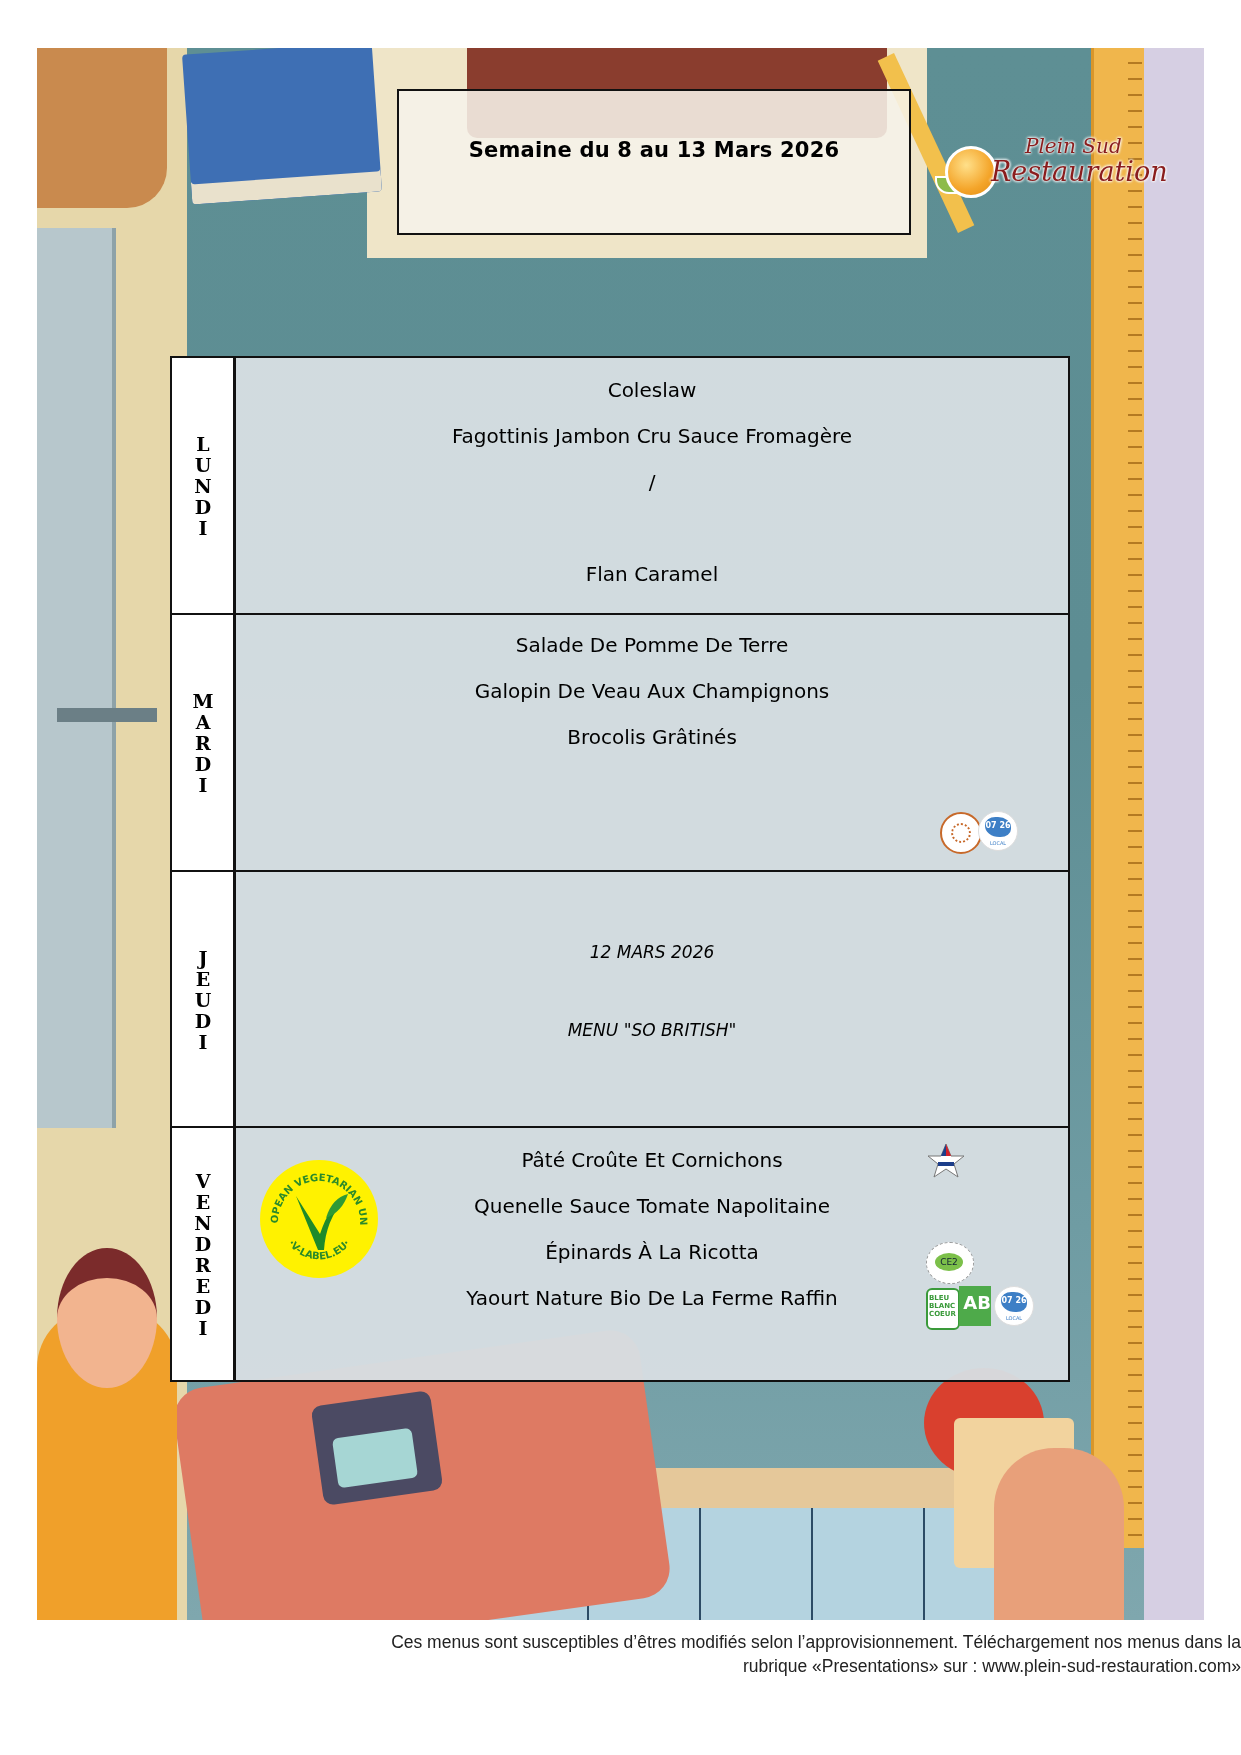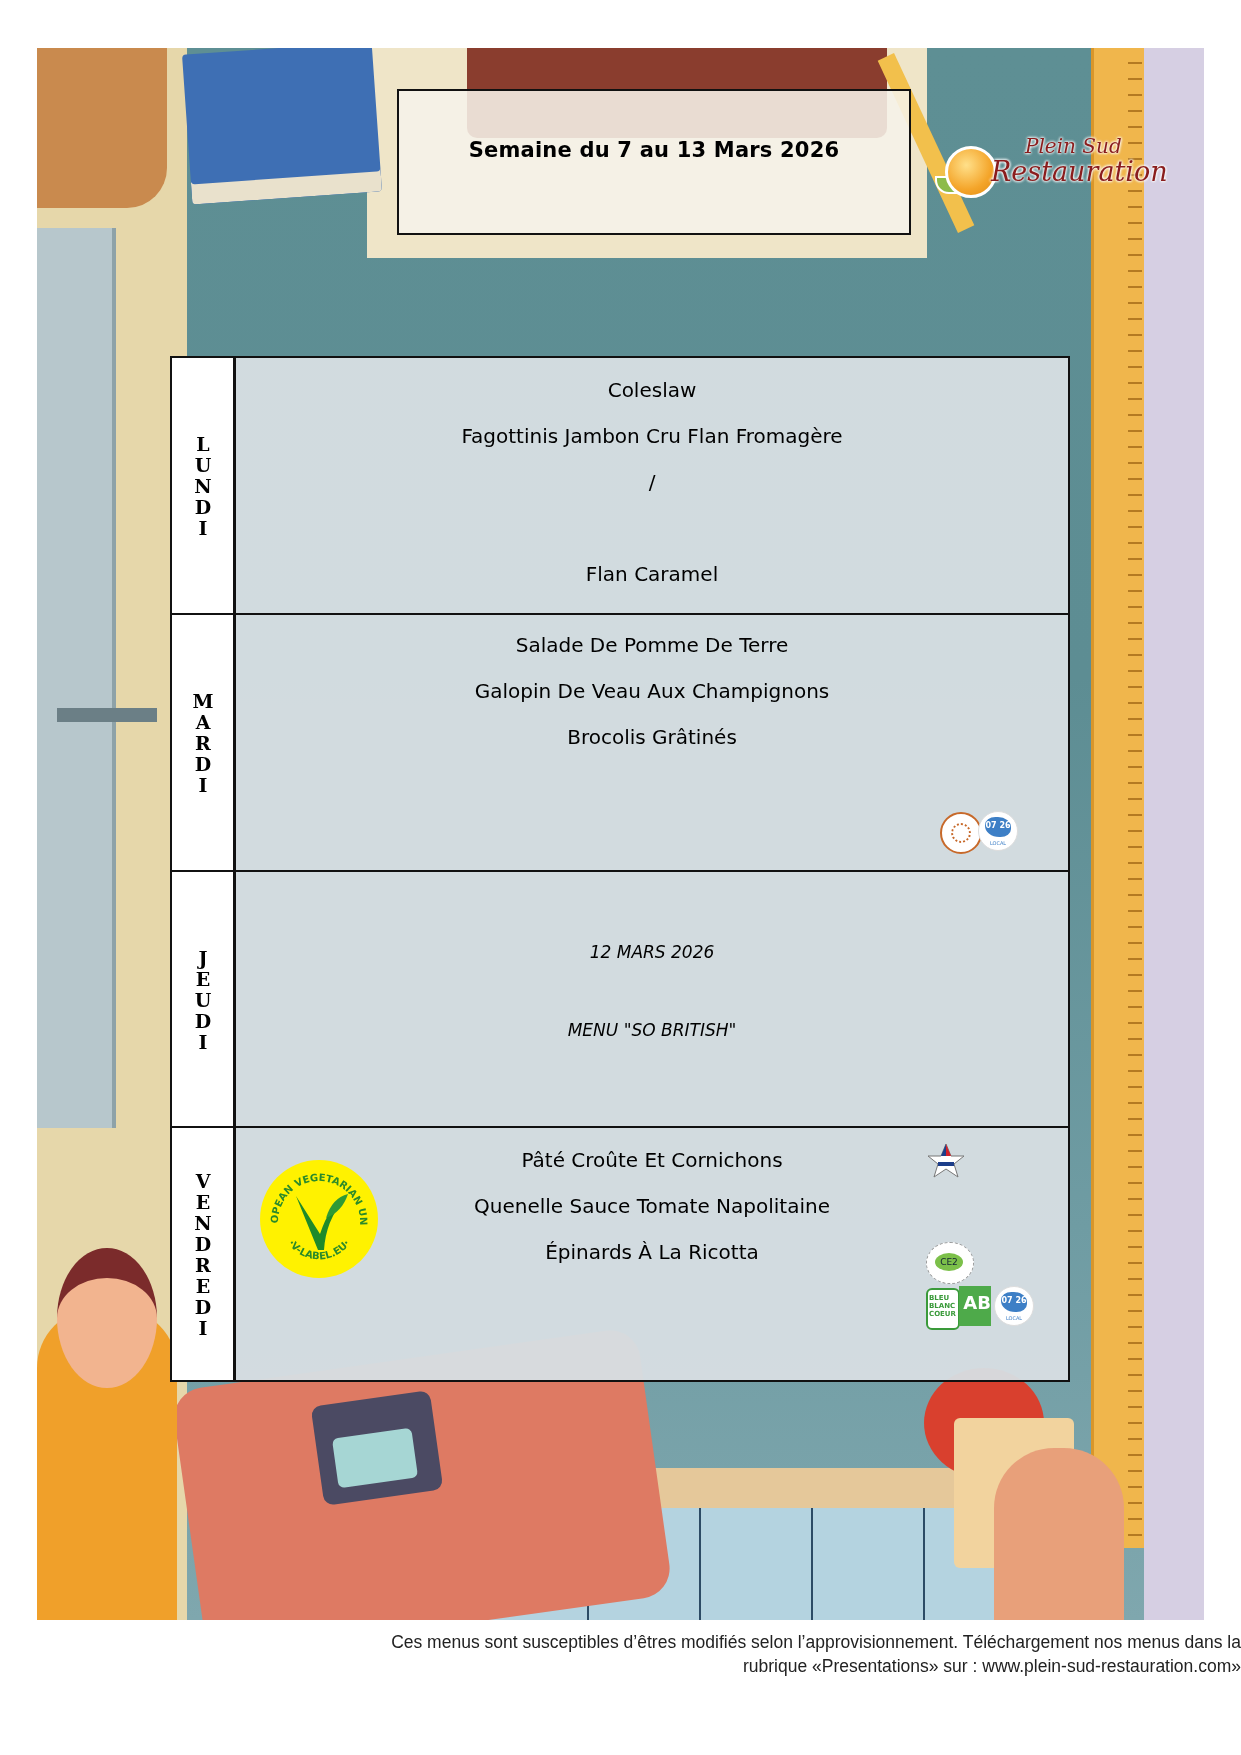--- a/index.html
+++ b/index.html
@@ -118,39 +118,39 @@
   <div class="deco tablet"></div>
   <div class="deco tablet-screen"></div>
   <div class="deco girl"></div>
   <div class="deco girl-head"></div>
   <div class="deco apple"></div>
   <div class="deco grocery"></div>
   <div class="deco boy"></div>
 </div>
 
 <div class="title-box">
-  <div class="title-text">Semaine du 7 au 13 Mars 2026</div>
+  <div class="title-text">Semaine du 8 au 13 Mars 2026</div>
 </div>
 
 <div class="logo">
   <div class="logo-leaf"></div>
   <div class="logo-fruit"></div>
   <div class="logo-text1">Plein Sud</div>
   <div class="logo-text2">Restauration</div>
 </div>
 
 <div class="menu-table">
 
   <div class="menu-row" style="top:0;height:255px;">
     <div class="day-cell">
       <span class="day-label">LUNDI</span>
     </div>
     <div class="content-cell">
       <div class="dish" style="top:20px">Coleslaw</div>
-      <div class="dish" style="top:66px">Fagottinis Jambon Cru Flan Fromagère</div>
+      <div class="dish" style="top:66px">Fagottinis Jambon Cru Sauce Fromagère</div>
       <div class="dish" style="top:112px">/</div>
       <div class="dish" style="top:204px">Flan Caramel</div>
     </div>
   </div>
 
   <div class="menu-row row-border" style="top:255px;height:257px;">
     <div class="day-cell">
       <span class="day-label">MARDI</span>
     </div>
     <div class="content-cell">
@@ -176,20 +176,21 @@
   </div>
 
   <div class="menu-row row-border" style="top:768px;height:254px;">
     <div class="day-cell">
       <span class="day-label">VENDREDI</span>
     </div>
     <div class="content-cell">
       <div class="dish" style="top:20px">Pâté Croûte Et Cornichons</div>
       <div class="dish" style="top:66px">Quenelle Sauce Tomate Napolitaine</div>
       <div class="dish" style="top:112px">Épinards À La Ricotta</div>
+      <div class="dish" style="top:158px">Yaourt Nature Bio De La Ferme Raffin</div>
 
       <div class="vlabel" style="left:24px;top:32px;">
         <svg viewBox="0 0 118 118">
           <defs>
             <path id="arcTop" d="M 18 62 A 41 41 0 0 1 100 62"></path>
             <path id="arcBot" d="M 22 70 A 38 38 0 0 0 96 70"></path>
           </defs>
           <circle cx="59" cy="59" r="58" fill="#fff200"></circle>
           <text font-size="10" font-weight="bold" fill="#2a8a2a" font-family="DejaVu Sans, sans-serif">
             <textPath href="#arcTop" startOffset="50%" text-anchor="middle">EUROPEAN VEGETARIAN UNION</textPath>

